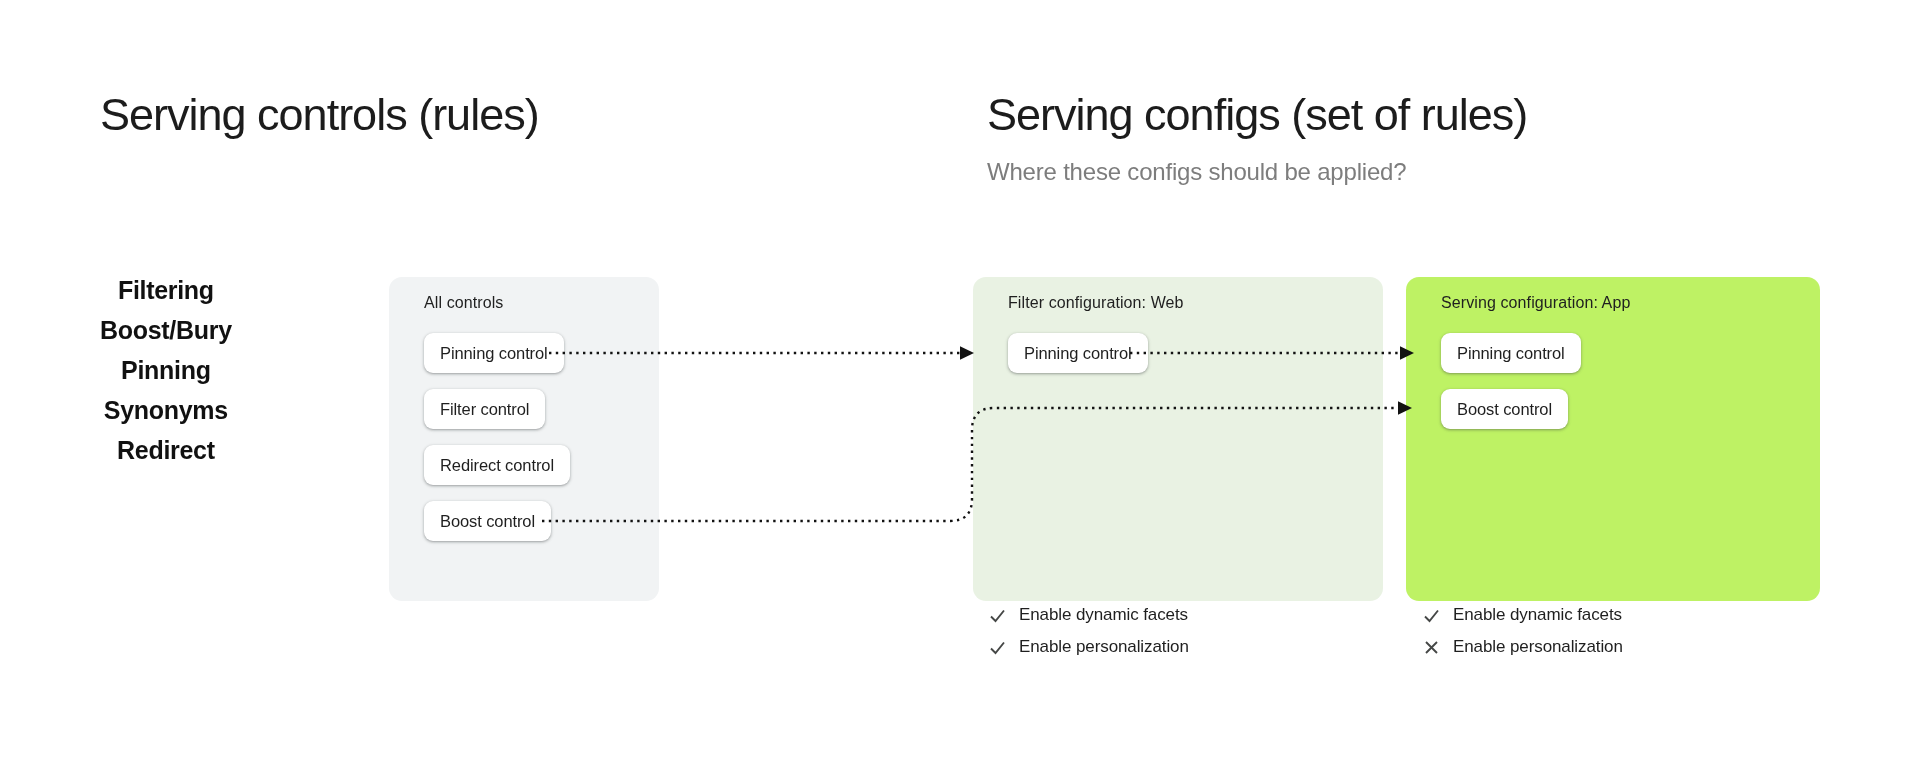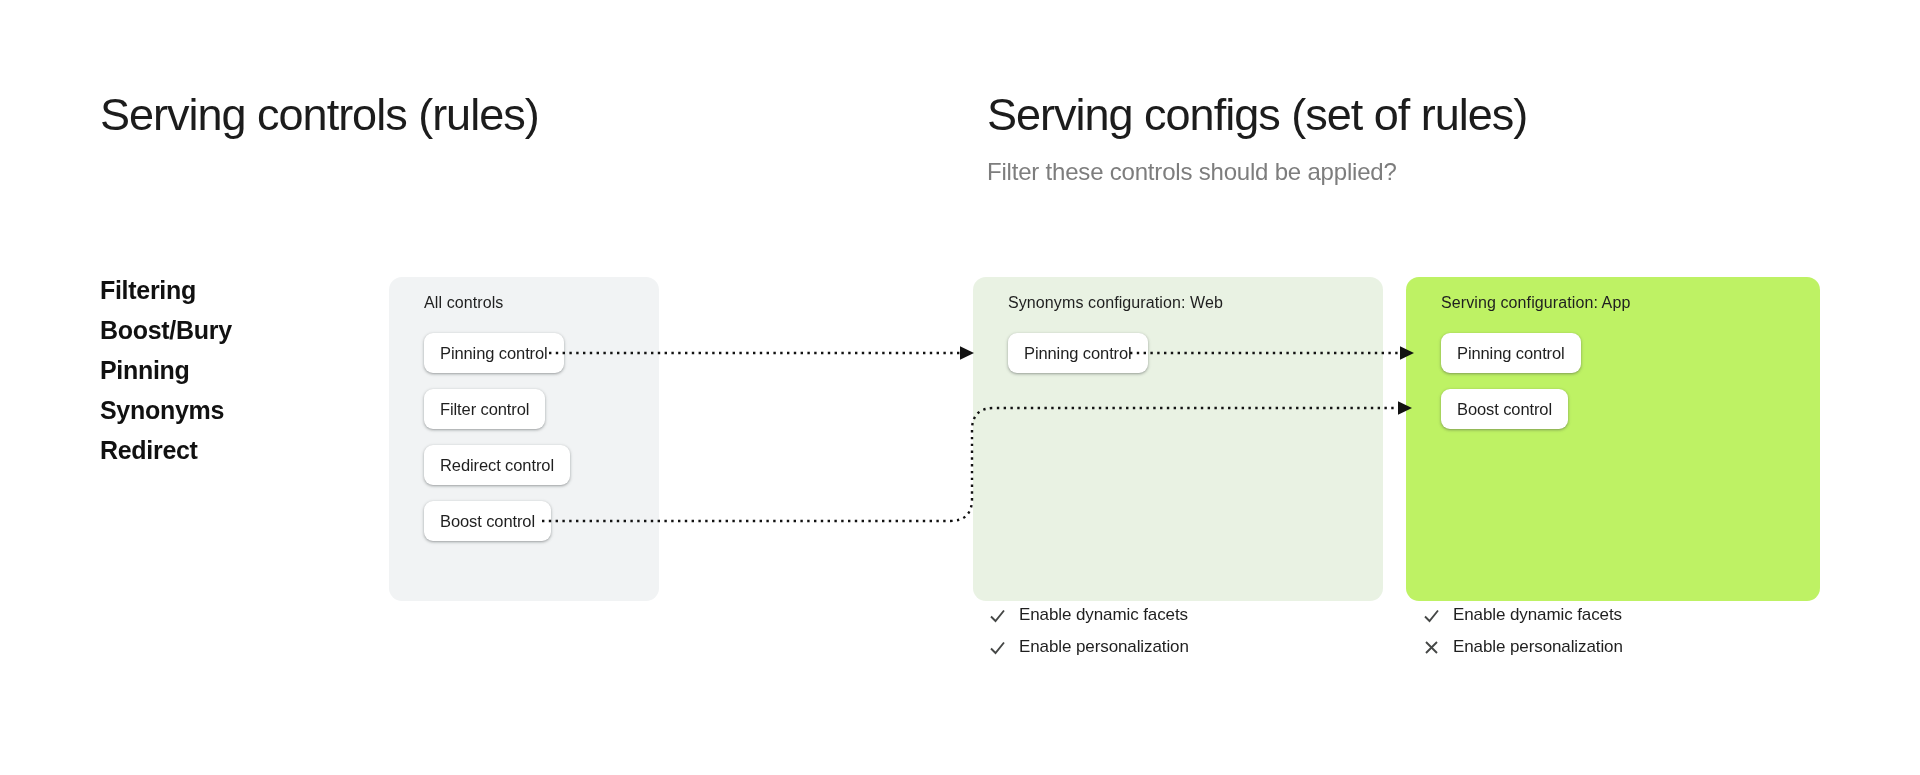--- a/index.html
+++ b/index.html
@@ -11,21 +11,21 @@
   .header-right { left: 987px; }
   .page-title {
     font-size: 45px; font-weight: 400; letter-spacing: -1px;
     color: #1c1c1c; line-height: 1.2; margin-top: 8px;
   }
   .page-subtitle {
     margin-top: 16px; font-size: 24px; font-weight: 400;
     letter-spacing: -0.2px; color: #7d7d7d;
   }
 
-  .control-type-list { position: absolute; left: 100px; top: 270px; }
+  .control-type-list { position: absolute; left: 100px; top: 270px; text-align: center; }
   .control-type-item {
     font-size: 25px; font-weight: 600; letter-spacing: -0.3px;
     color: #111; line-height: 40px;
   }
 
   .card { position: absolute; top: 277px; height: 324px; border-radius: 13px; padding: 16px 35px; }
   .card-gray  { left: 389px;  width: 270px; background: #f1f3f4; }
   .card-green { left: 973px;  width: 410px; background: #e9f2e3; }
   .card-blue  { left: 1406px; width: 414px; background: #bef264; }
   .card-label { font-size: 16px; color: #1f1f1f; letter-spacing: 0.1px; margin-bottom: 21px; line-height: 19px; }
@@ -55,41 +55,41 @@
 </style>
 </head>
 <body>
 
 <div class="header header-left">
   <div class="page-title">Serving controls (rules)</div>
 </div>
 
 <div class="header header-right">
   <div class="page-title">Serving configs (set of rules)</div>
-  <div class="page-subtitle">Filter these controls should be applied?</div>
+  <div class="page-subtitle">Where these configs should be applied?</div>
 </div>
 
 <div class="control-type-list">
   <div class="control-type-item">Filtering</div>
   <div class="control-type-item">Boost/Bury</div>
   <div class="control-type-item">Pinning</div>
   <div class="control-type-item">Synonyms</div>
   <div class="control-type-item">Redirect</div>
 </div>
 
 <div class="card card-gray">
   <div class="card-label">All controls</div>
   <div class="pill-button">Pinning control</div>
   <div class="pill-button">Filter control</div>
   <div class="pill-button">Redirect control</div>
   <div class="pill-button">Boost control</div>
 </div>
 
 <div class="card card-green">
-  <div class="card-label">Synonyms configuration: Web</div>
+  <div class="card-label">Filter configuration: Web</div>
   <div class="pill-button">Pinning control</div>
 </div>
 
 <div class="card card-blue">
   <div class="card-label">Serving configuration: App</div>
   <div class="pill-button">Pinning control</div>
   <div class="pill-button">Boost control</div>
 </div>
 
 <div class="feature-list feature-list-web">

